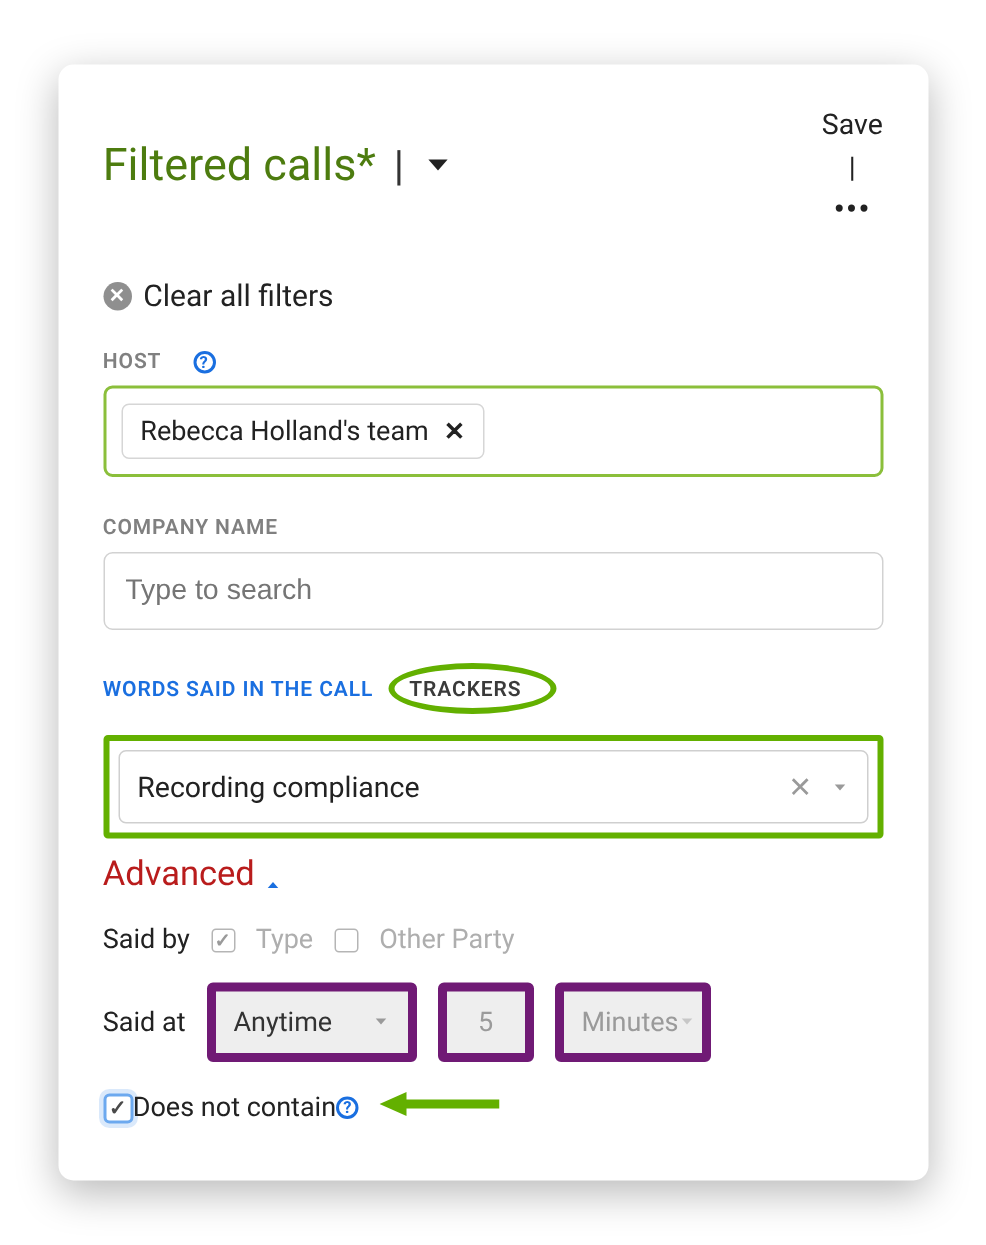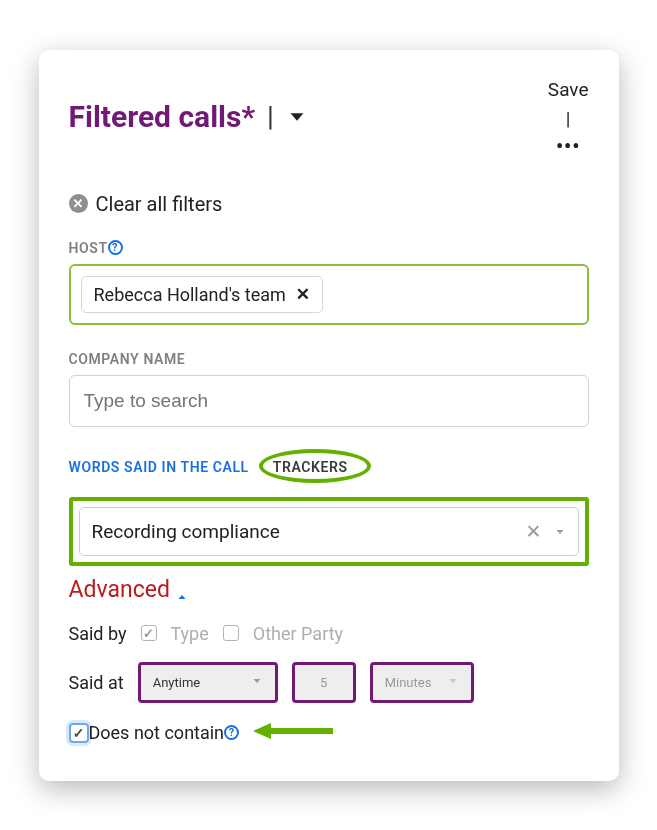--- a/index.html
+++ b/index.html
@@ -27,22 +27,22 @@
     justify-content:space-between;
     margin-bottom:36px;
   }
   .hdr-left {
     display:flex;
     align-items:center;
     gap:8px;
   }
   .title {
     font-size:30px;
-    font-weight:700;
-    color:#701a75;
+    font-weight:400;
+    color:#4d7c0f;
   }
   .sep {
     font-size:28px;
     color:#333;
     margin:0 4px;
   }
   .chev-down {
     display:inline-block;
   }
   .chev-down svg { display:block; }
@@ -69,21 +69,21 @@
   }
   .clear-text { font-size:20px; color:#222; }
   .label {
     font-size:14px;
     letter-spacing:0.6px;
     color:#808080;
     font-weight:600;
     margin-bottom:8px;
     display:flex;
     align-items:center;
-    gap:0;
+    gap:21px;
   }
   .help {
     width:15px;height:15px;border:2px solid #1a6fe0;border-radius:50%;
     display:inline-flex;align-items:center;justify-content:center;
     color:#1a6fe0;font-size:11px;font-weight:700;line-height:1;
   }
   .host-box {
     border:2px solid #8bbf3b;
     border-radius:6px;
     padding:10px 10px;
@@ -176,27 +176,27 @@
   .cb {
     width:16px;height:16px;border:1px solid #b5b5b5;border-radius:3px;
     display:inline-flex;align-items:center;justify-content:center;
     background:#fff;
   }
   .cb.checked::after{
     content:"✓"; font-size:13px; color:#9a9a9a; font-weight:700;
   }
   .muted { color:#aeaeae; }
   .select-box, .num-box, .unit-box {
-    border:3px solid #701a75;
+    border:6px solid #701a75;
     background:#eeeeee;
     border-radius:4px;
     display:flex;
     align-items:center;
     justify-content:space-between;
-    font-size:13px;
+    font-size:18px;
     color:#333;
   }
   .select-box { width:140px; padding:10px 12px; }
   .num-box { width:64px; padding:10px 0; justify-content:center; color:#9a9a9a;}
   .unit-box { width:104px; padding:10px 12px; color:#9a9a9a;}
   .caret { color:#9a9a9a; }
   .dnc-row {
     display:flex;
     align-items:center;
     margin-top:8px;

